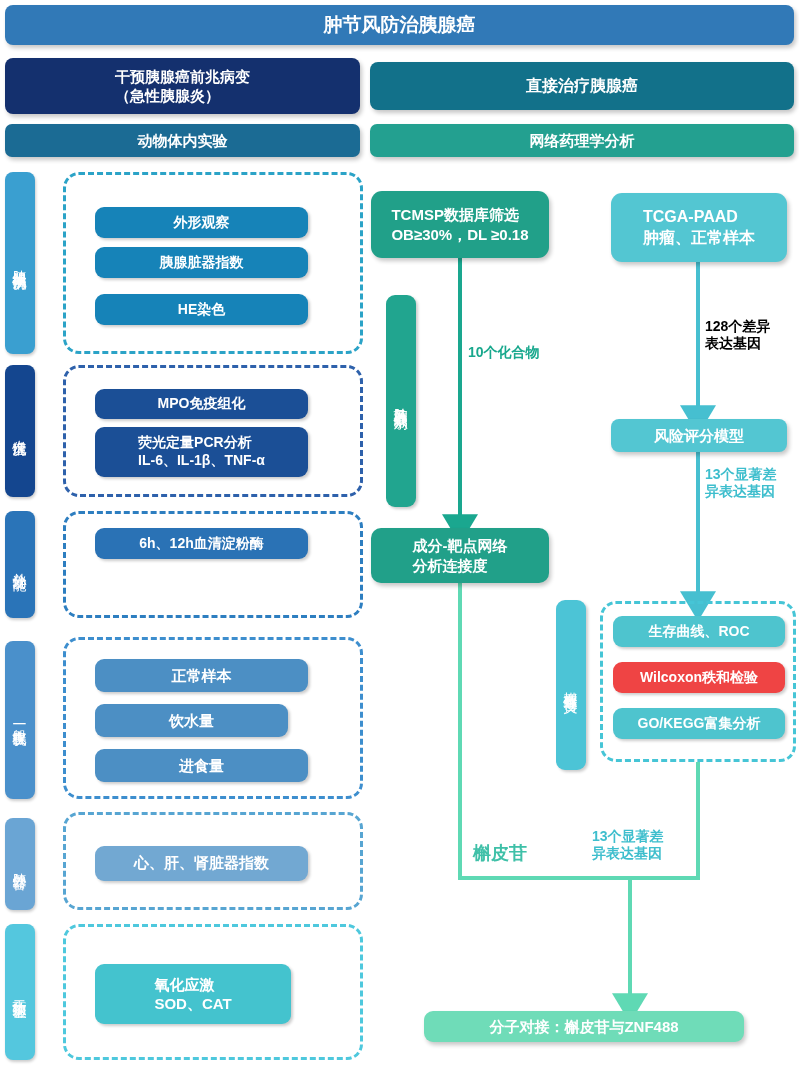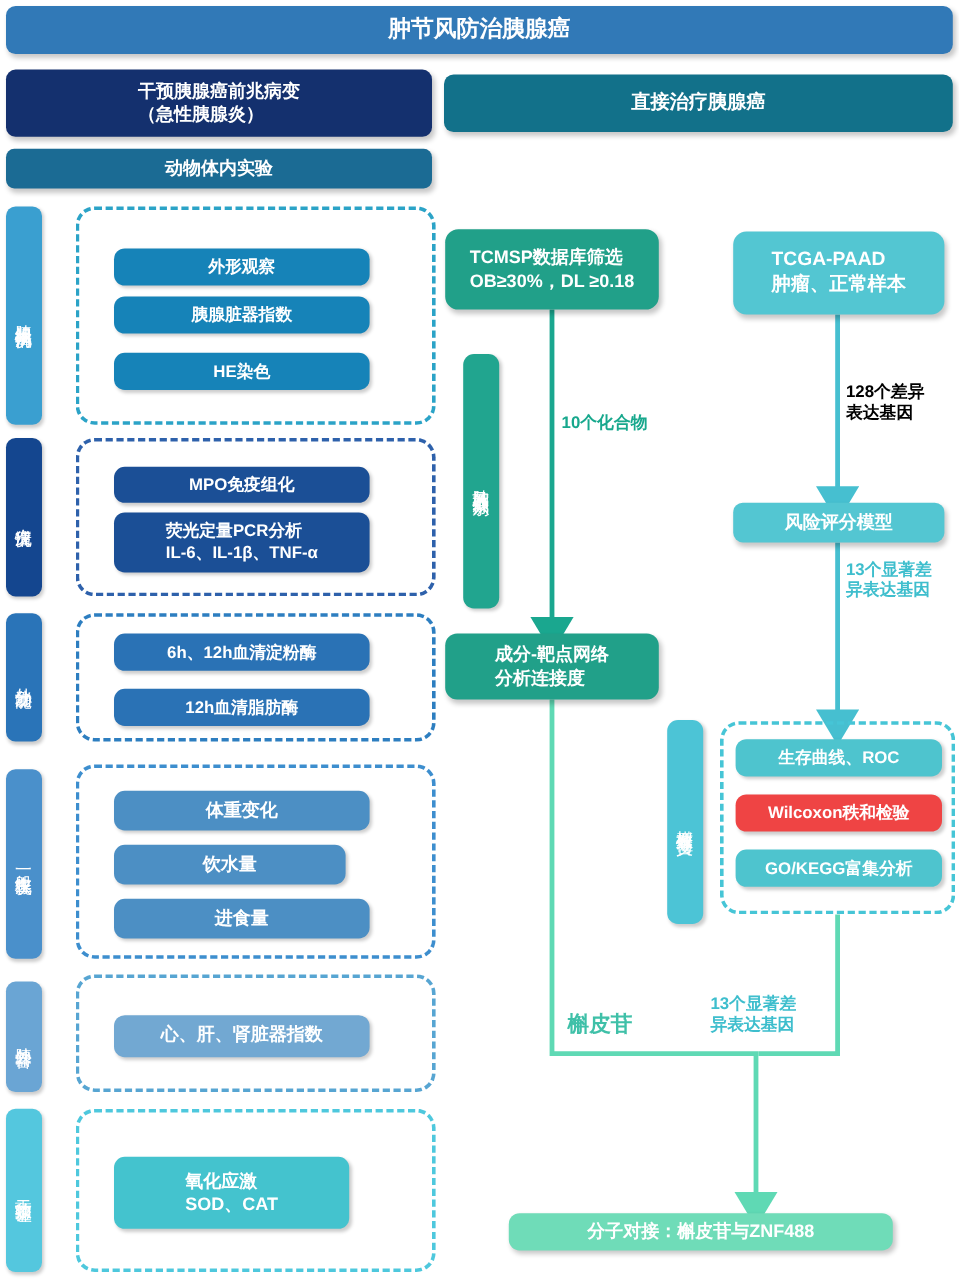--- a/index.html
+++ b/index.html
@@ -147,41 +147,41 @@
 
   <div class="box" id="title-bar">肿节风防治胰腺癌</div>
 
   <div class="box" id="left-stage-1" style="white-space:pre-line;">干预胰腺癌前兆病变
 （急性胰腺炎）</div>
 
   <div class="box" id="right-stage-1">直接治疗胰腺癌</div>
 
   <div class="box" id="left-stage-2">动物体内实验</div>
 
+  <div class="box" id="right-stage-2">网络药理学分析</div>
 
   <div class="vlabel" style="left:5px; top:172px; width:30px; height:182px; background:#3a9fd0;">胰腺组织损伤情况</div>
   <div class="dgroup" style="left:63px; top:172px; width:300px; height:182px; border-color:#2ba3c7;"></div>
   <div class="box thin" style="left:95px; top:207px; width:213px; height:31px; background:#1683b8; font-size:14px;">外形观察</div>
   <div class="box thin" style="left:95px; top:247px; width:213px; height:31px; background:#1683b8; font-size:14px;">胰腺脏器指数</div>
   <div class="box thin" style="left:95px; top:294px; width:213px; height:31px; background:#1683b8; font-size:14px;">HE染色</div>
 
   <div class="vlabel" style="left:5px; top:365px; width:30px; height:132px; background:#14468f;">炎症情况</div>
   <div class="dgroup" style="left:63px; top:365px; width:300px; height:132px; border-color:#2e61ab;"></div>
   <div class="box thin" style="left:95px; top:389px; width:213px; height:30px; background:#1b4f96; font-size:14px;">MPO免疫组化</div>
   <div class="box thin" style="left:95px; top:427px; width:213px; height:50px; background:#1b4f96; font-size:14px; white-space:pre-line;">荧光定量PCR分析
 IL-6、IL-1β、TNF-α</div>
 
   <div class="vlabel" style="left:5px; top:511px; width:30px; height:107px; background:#2a74b8;">外分泌功能</div>
   <div class="dgroup" style="left:63px; top:511px; width:300px; height:107px; border-color:#2d7ec0;"></div>
   <div class="box thin" style="left:95px; top:528px; width:213px; height:31px; background:#2a72b5; font-size:14px;">6h、12h血清淀粉酶</div>
-  <div class="box thin" style="left:95px; top:574px; width:213px; height:31px; background:#2a72b5; font-size:14px;">12h血清脂肪酶</div>
 
   <div class="vlabel" style="left:5px; top:641px; width:30px; height:158px; background:#4a90cb;">一般生存状况</div>
   <div class="dgroup" style="left:63px; top:637px; width:300px; height:162px; border-color:#3d8ece;"></div>
-  <div class="box thin" style="left:95px; top:659px; width:213px; height:33px; background:#4c8fc4; font-size:15px;">体重变化</div>
+  <div class="box thin" style="left:95px; top:659px; width:213px; height:33px; background:#4c8fc4; font-size:15px;">正常样本</div>
   <div class="box thin" style="left:95px; top:704px; width:193px; height:33px; background:#4c8fc4; font-size:15px;">饮水量</div>
   <div class="box thin" style="left:95px; top:749px; width:213px; height:33px; background:#4c8fc4; font-size:15px;">进食量</div>
 
   <div class="vlabel" style="left:5px; top:818px; width:30px; height:92px; background:#6aa5d4;">胰外器官</div>
   <div class="dgroup" style="left:63px; top:812px; width:300px; height:98px; border-color:#57a5d2;"></div>
   <div class="box thin" style="left:95px; top:846px; width:213px; height:35px; background:#72a8d2; font-size:15px;font-family:Liberation Serif, serif;">心、肝、肾脏器指数</div>
 
   <div class="vlabel" style="left:5px; top:924px; width:30px; height:136px; background:#54c7de;">干预功效验证</div>
   <div class="dgroup" style="left:63px; top:924px; width:300px; height:136px; border-color:#4ec8dd;"></div>
   <div class="box thin" style="left:95px; top:964px; width:196px; height:60px; background:#44c3ce; font-size:15px; white-space:pre-line;">氧化应激

